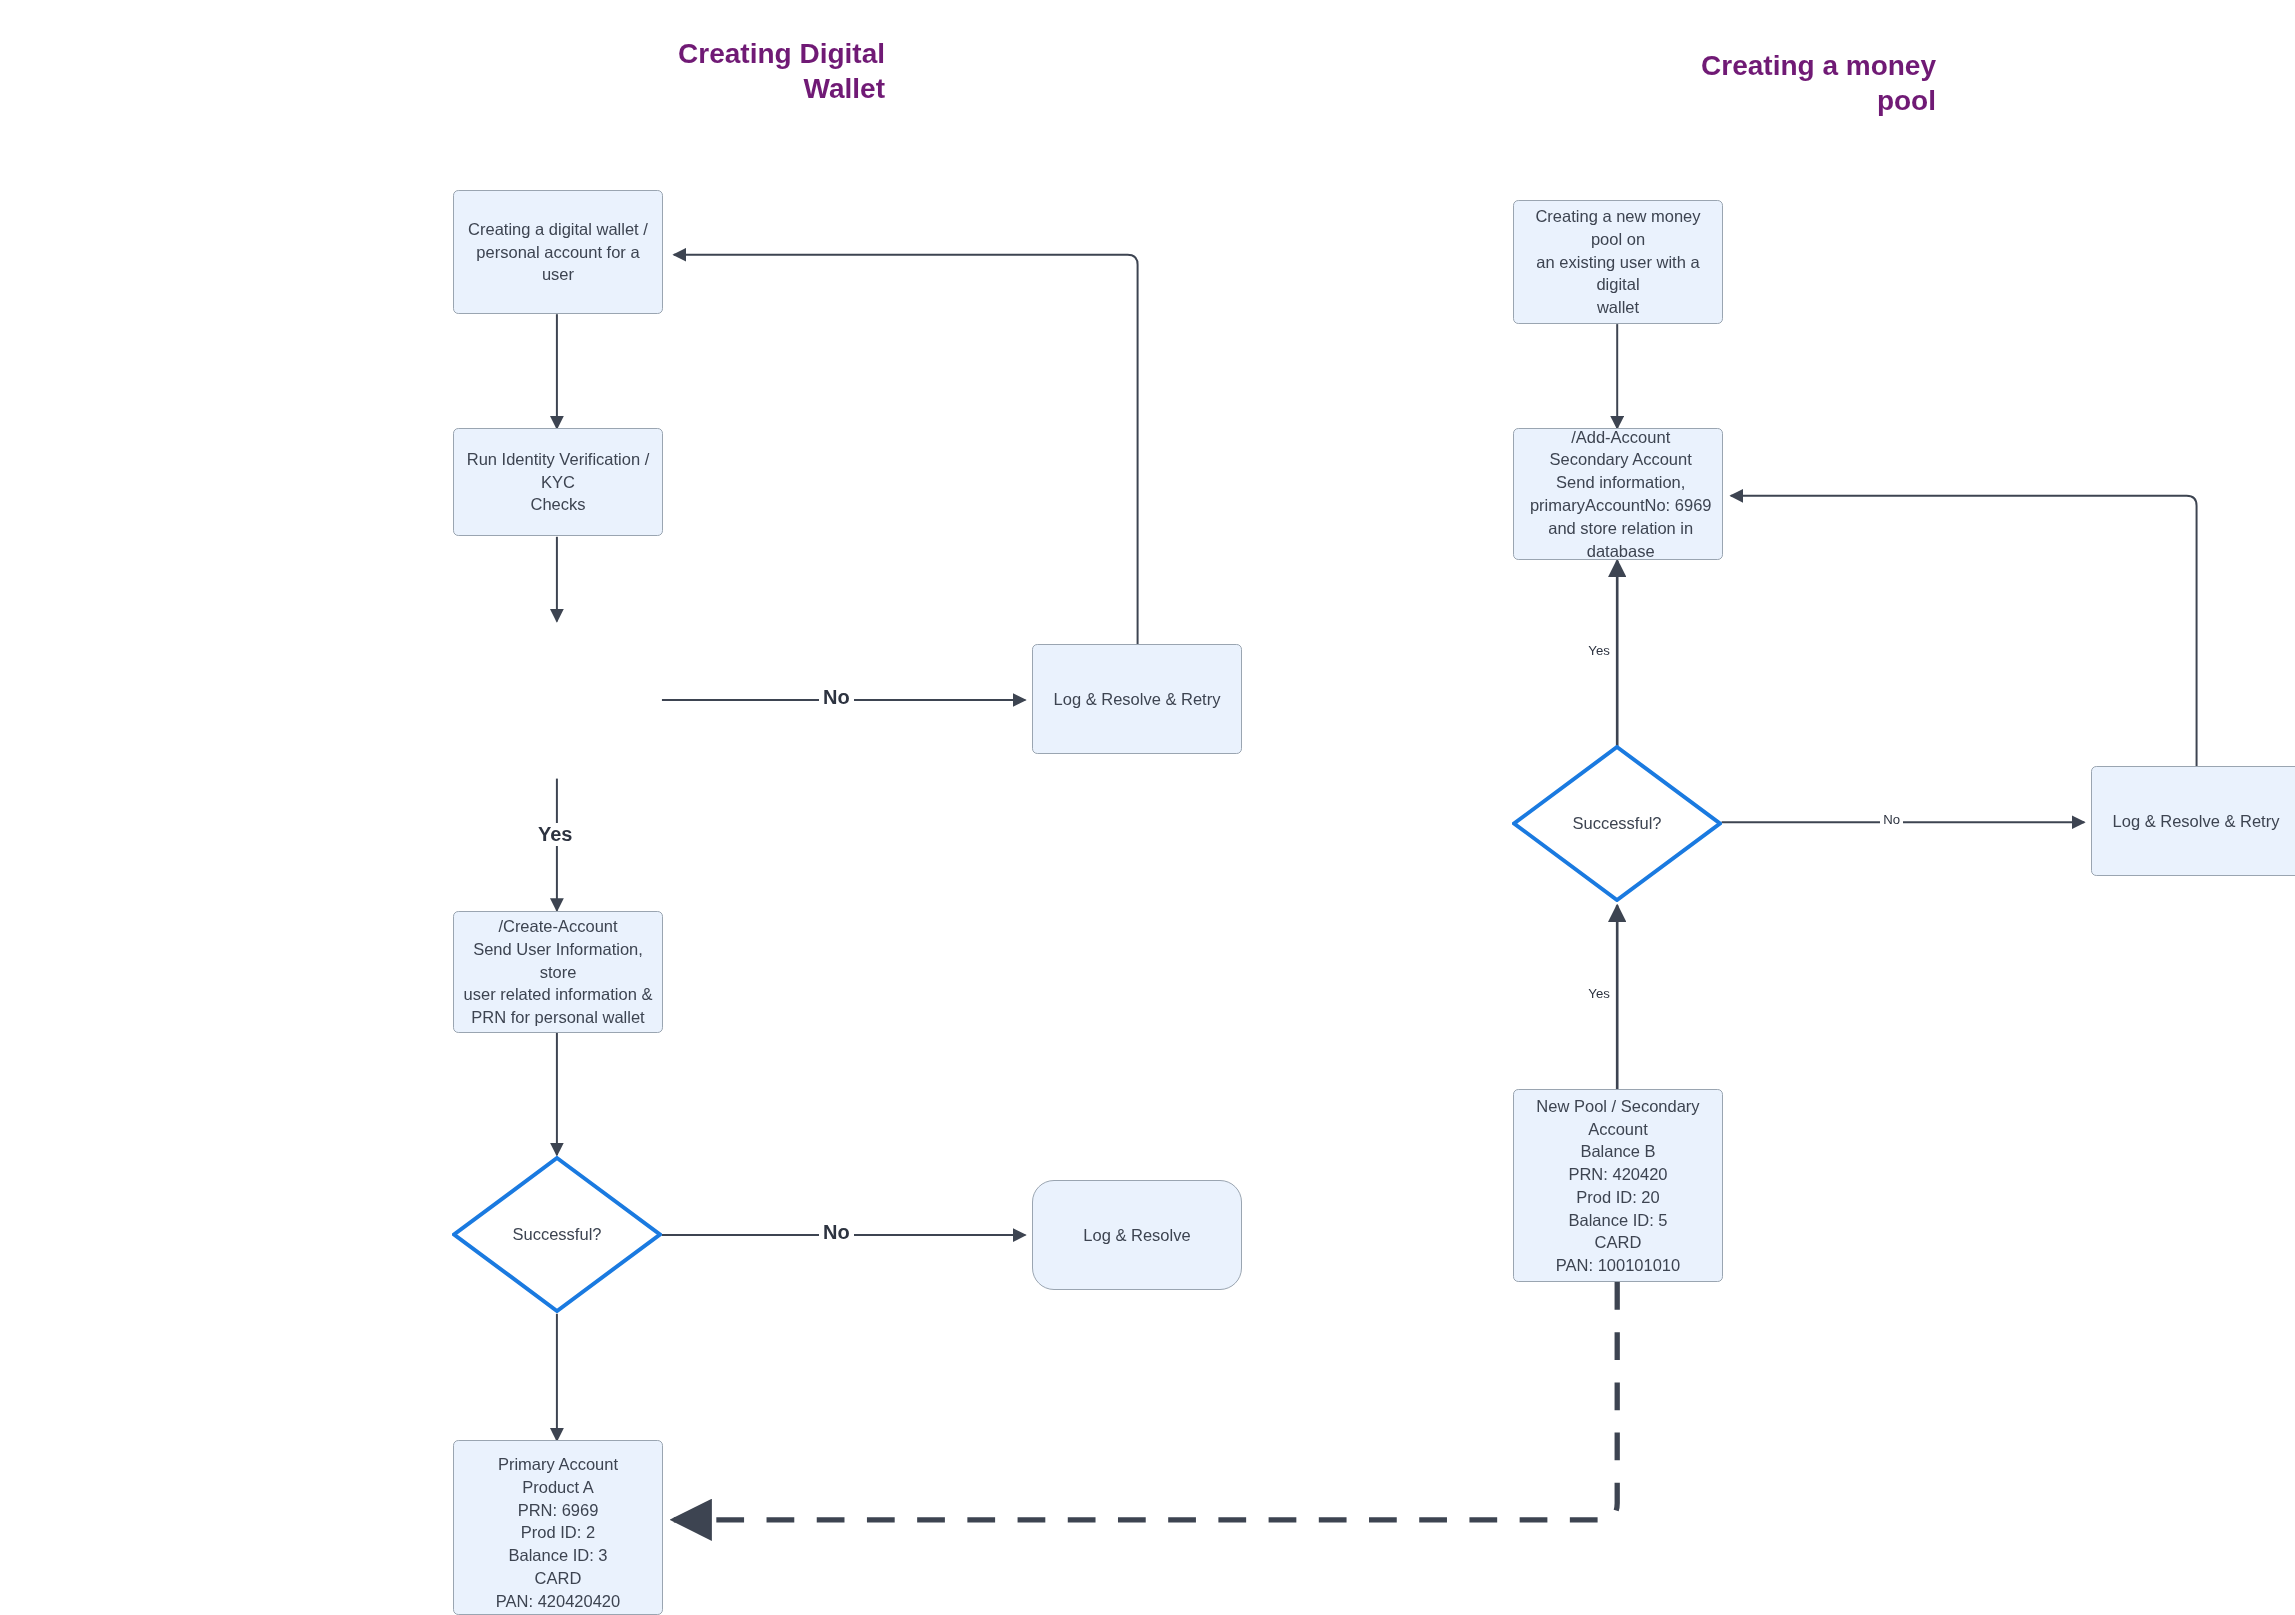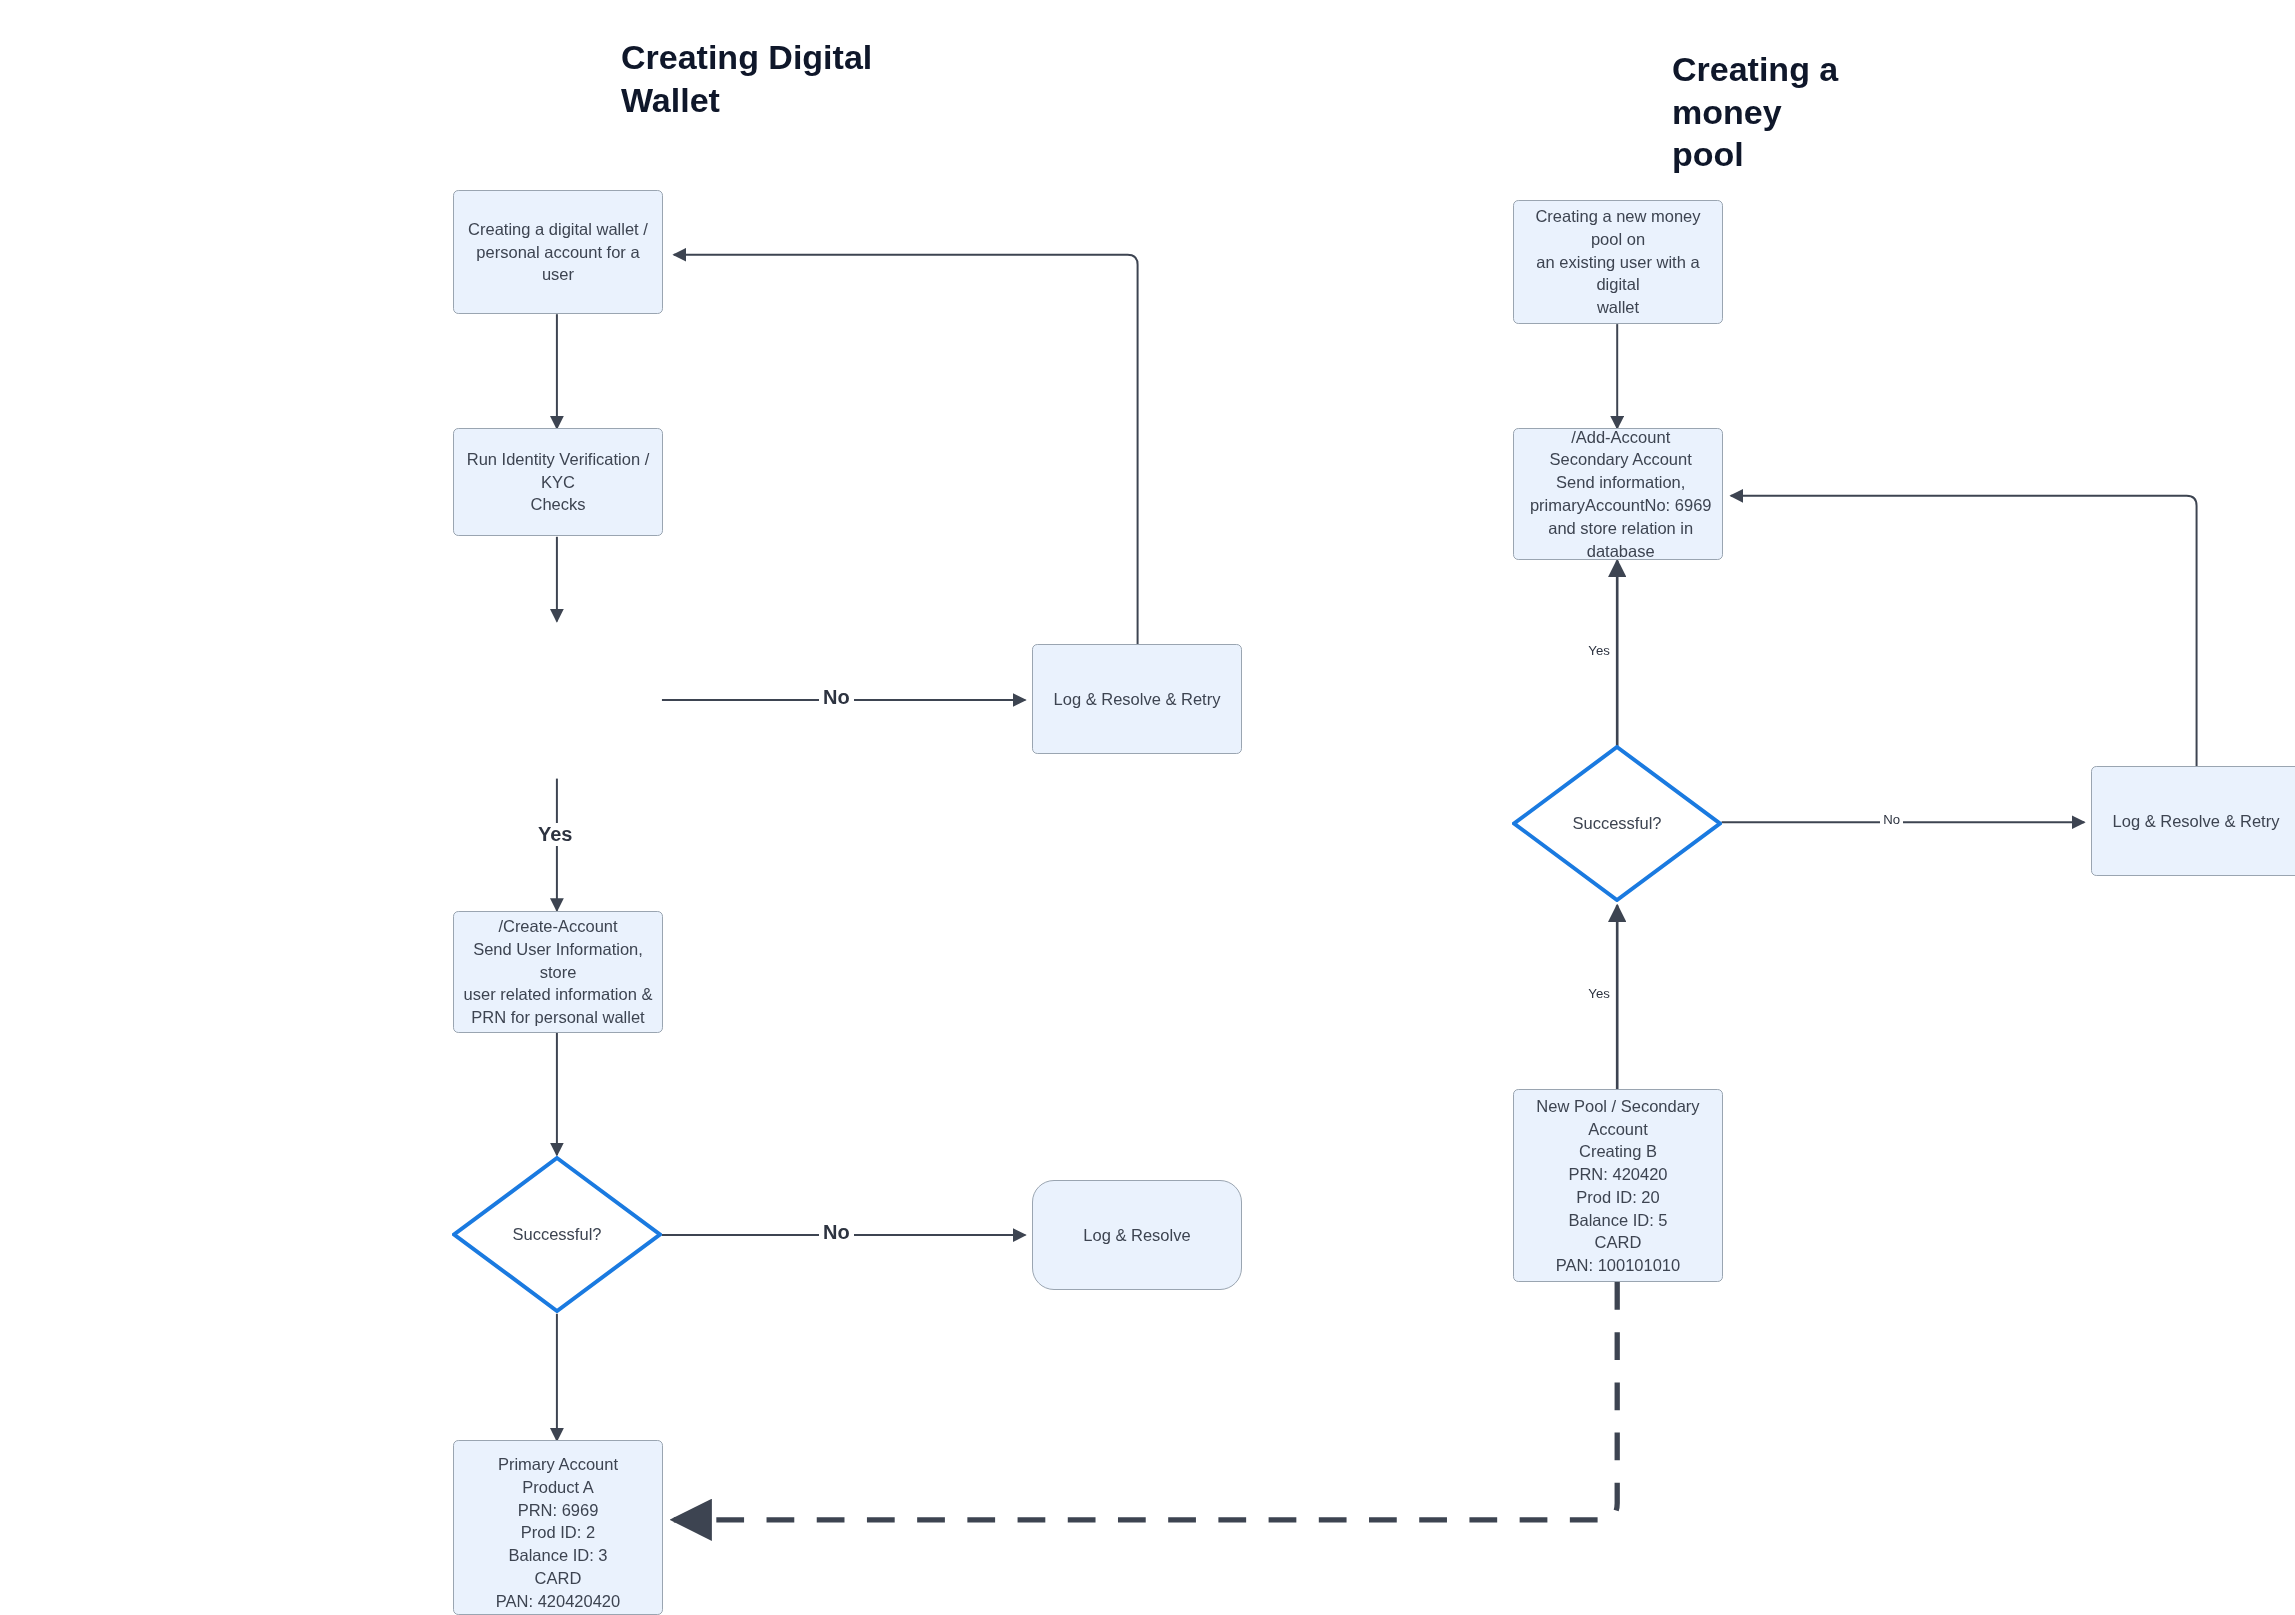--- a/index.html
+++ b/index.html
@@ -13,24 +13,24 @@
   }
   #canvas {
     position: relative;
     width: 2295px;
     height: 1616px;
     background: #ffffff;
     overflow: hidden;
   }
   .flow-title {
     position: absolute;
-    font-size: 34px;
+    font-size: 28px;
     font-weight: bold;
-    color: #0f172a;
-    text-align: left;
+    color: #701a75;
+    text-align: right;
     line-height: 1.25;
     white-space: pre-line;
   }
   #title-left  { left: 621px;  top: 36px;  width: 264px; }
   #title-right { left: 1672px; top: 48px;  width: 264px; }
 
   .node {
     position: absolute;
     box-sizing: border-box;
     background: #eaf2fd;
@@ -219,21 +219,21 @@
   <div class="edge-label small" style="left:1585px; top:985px;">Yes</div>
 
   <div class="node" style="left:2091px; top:766px; width:210px; height:110px;">
     <span class="node-line">Log &amp; Resolve &amp; Retry</span>
   </div>
 
   <div class="node" style="left:1513px; top:1089px; width:210px; height:193px; justify-content:flex-end; padding-top:19px;">
     <span class="node-line">New Pool / Secondary
 Account</span>
     <span class="gap"></span>
-    <span class="node-line">Creating B</span>
+    <span class="node-line">Balance B</span>
     <span class="node-line">PRN: 420420</span>
     <span class="node-line">Prod ID:  20</span>
     <span class="node-line">Balance ID: 5</span>
     <span class="gap"></span>
     <span class="node-line">CARD</span>
     <span class="node-line">PAN: 100101010</span>
   </div>
 
 </div>
 

